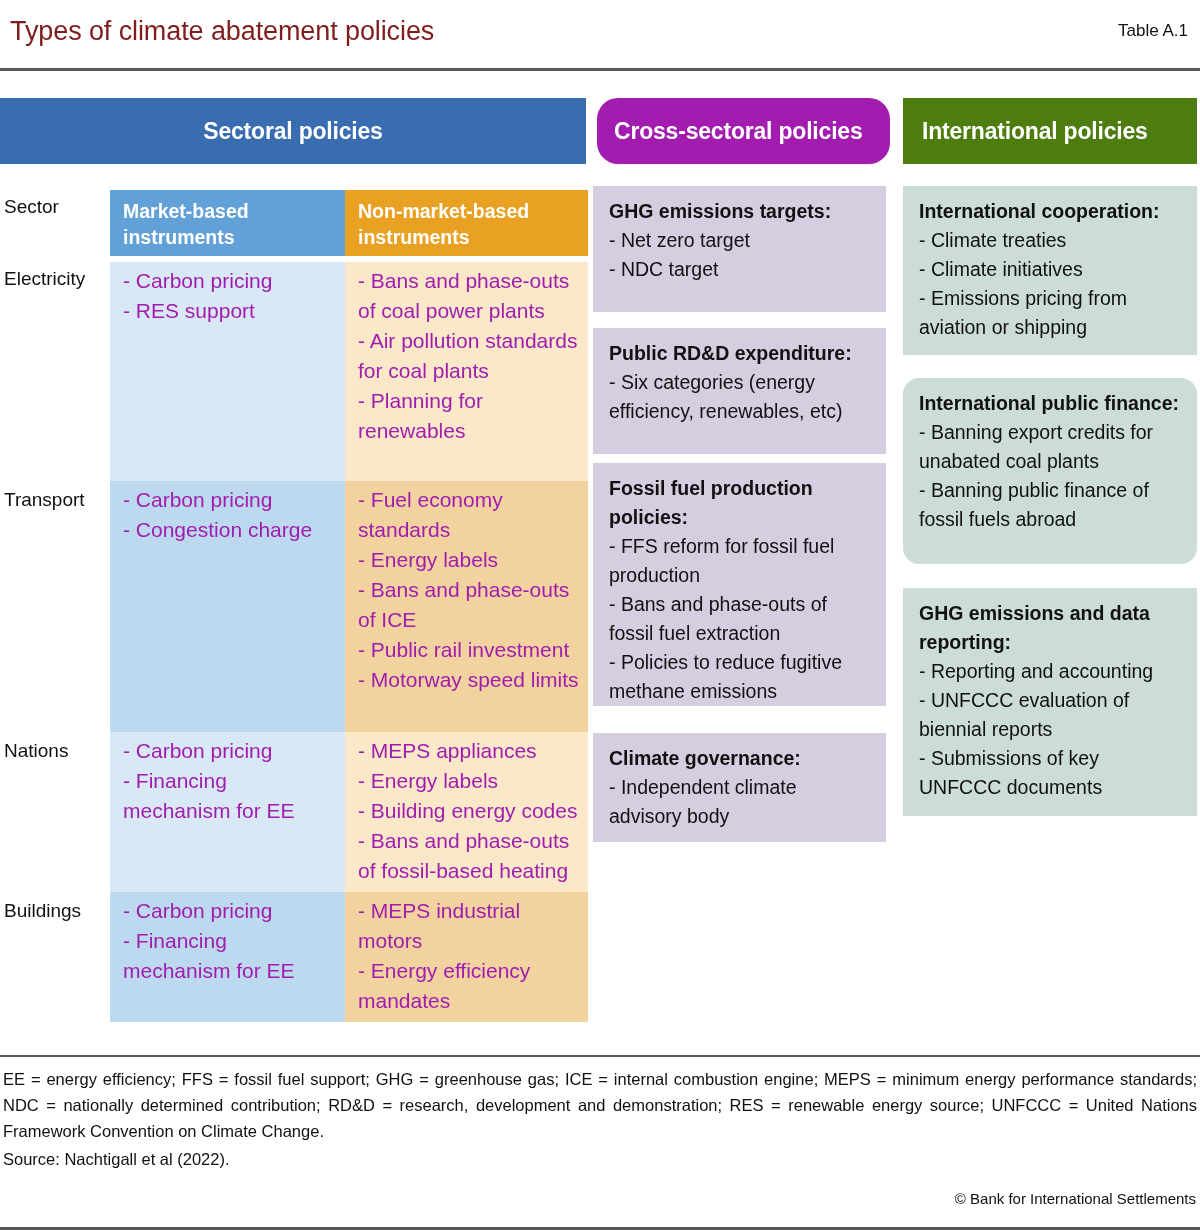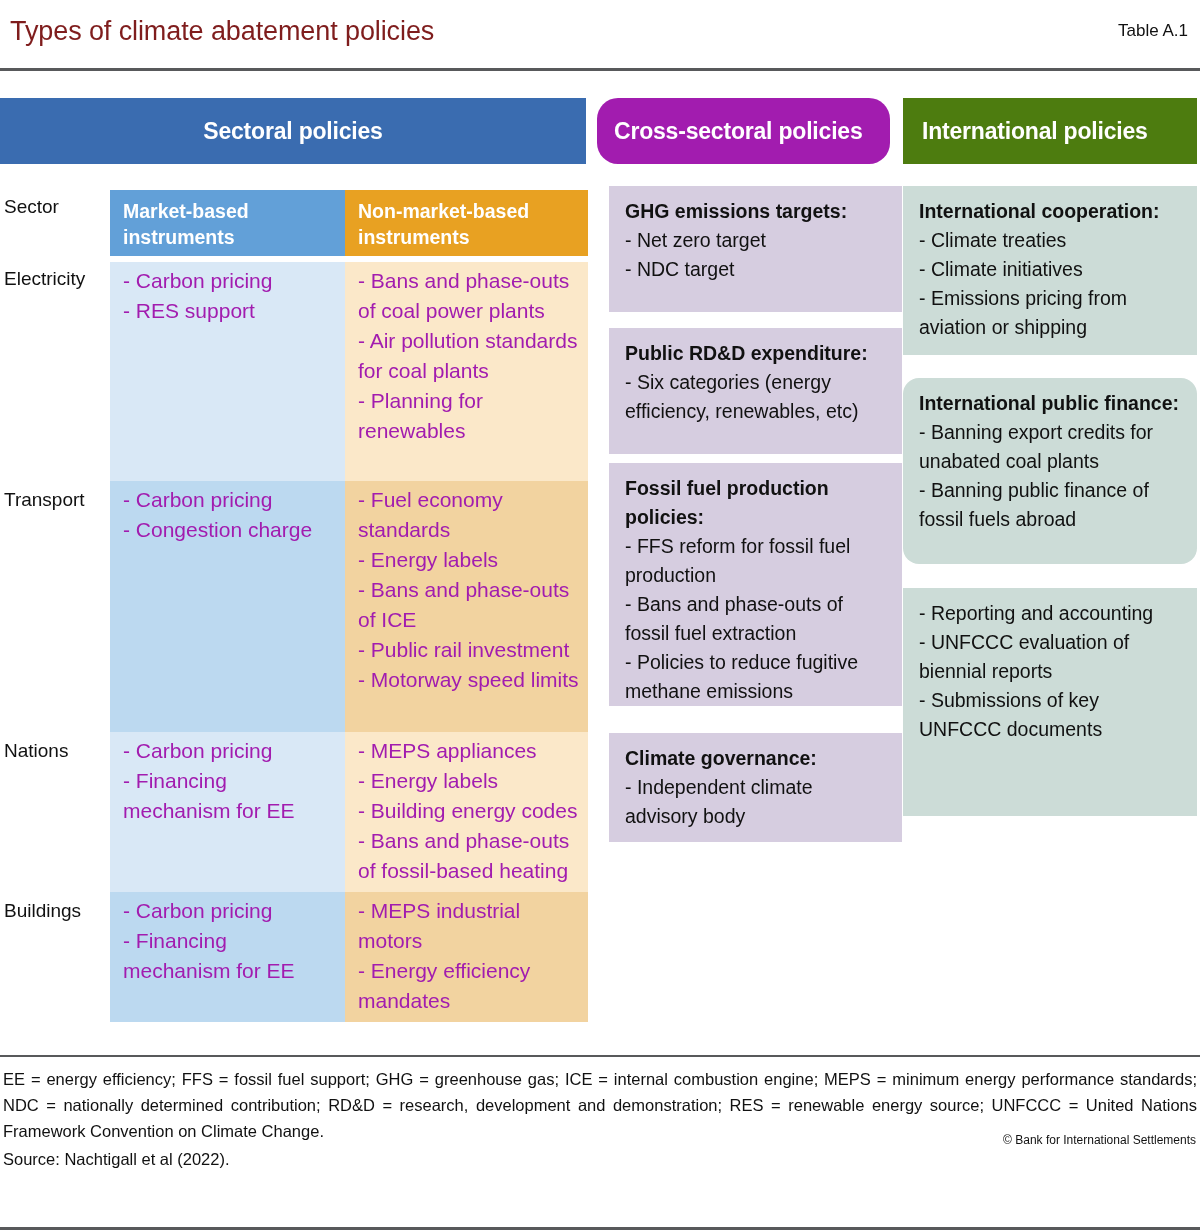--- a/index.html
+++ b/index.html
@@ -120,21 +120,21 @@
 
   
   .box {
     position: absolute;
     box-sizing: border-box;
     padding: 11px 13px 12px 16px;
     font-size: 19.5px;
     line-height: 29px;
     color: #111111;
   }
-  .box-cross { left: 609px; width: 293px; background: #d6cde0; }
+  .box-cross { left: 593px; width: 293px; background: #d6cde0; }
   .box-intl  { left: 903px; width: 294px; background: #ccdcd7; }
   .box-head {
     font-weight: bold;
     display: block;
   }
   .box-body { display: block; white-space: pre-line; }
 
   
   .rule-bottom {
     position: absolute;
@@ -152,22 +152,22 @@
     text-align: justify;
   }
   .source {
     position: absolute;
     left: 3px; top: 1150px;
     font-size: 16.5px;
     color: #111111;
   }
   .copyright {
     position: absolute;
-    right: 4px; top: 1133px;
-    font-size: 12px;
+    right: 4px; top: 1190px;
+    font-size: 15px;
     color: #111111;
   }
   .rule-foot {
     position: absolute;
     left: 0; top: 1227px;
     width: 1200px; height: 3px;
     background: #58595b;
   }
 </style>
 </head>
@@ -248,20 +248,21 @@
 - Emissions pricing from aviation or shipping</span>
 </div>
 
 <div class="box box-intl" style="top:378px; height:186px;border-radius:16px;">
   <span class="box-head">International public finance:</span>
   <span class="box-body">- Banning export credits for unabated coal plants
 - Banning public finance of fossil fuels abroad</span>
 </div>
 
 <div class="box box-intl" style="top:588px; height:228px;">
+  <span class="box-head">GHG emissions and data reporting:</span>
   <span class="box-body">- Reporting and accounting
 - UNFCCC evaluation of biennial reports
 - Submissions of key UNFCCC documents</span>
 </div>
 
 <div class="rule-bottom"></div>
 <div class="footnote">EE = energy efficiency; FFS = fossil fuel support; GHG = greenhouse gas; ICE = internal combustion engine; MEPS = minimum energy performance standards; NDC = nationally determined contribution; RD&amp;D = research, development and demonstration; RES = renewable energy source; UNFCCC = United Nations Framework Convention on Climate Change.</div>
 <div class="source">Source: Nachtigall et al (2022).</div>
 <div class="copyright">© Bank for International Settlements</div>
 <div class="rule-foot"></div>

